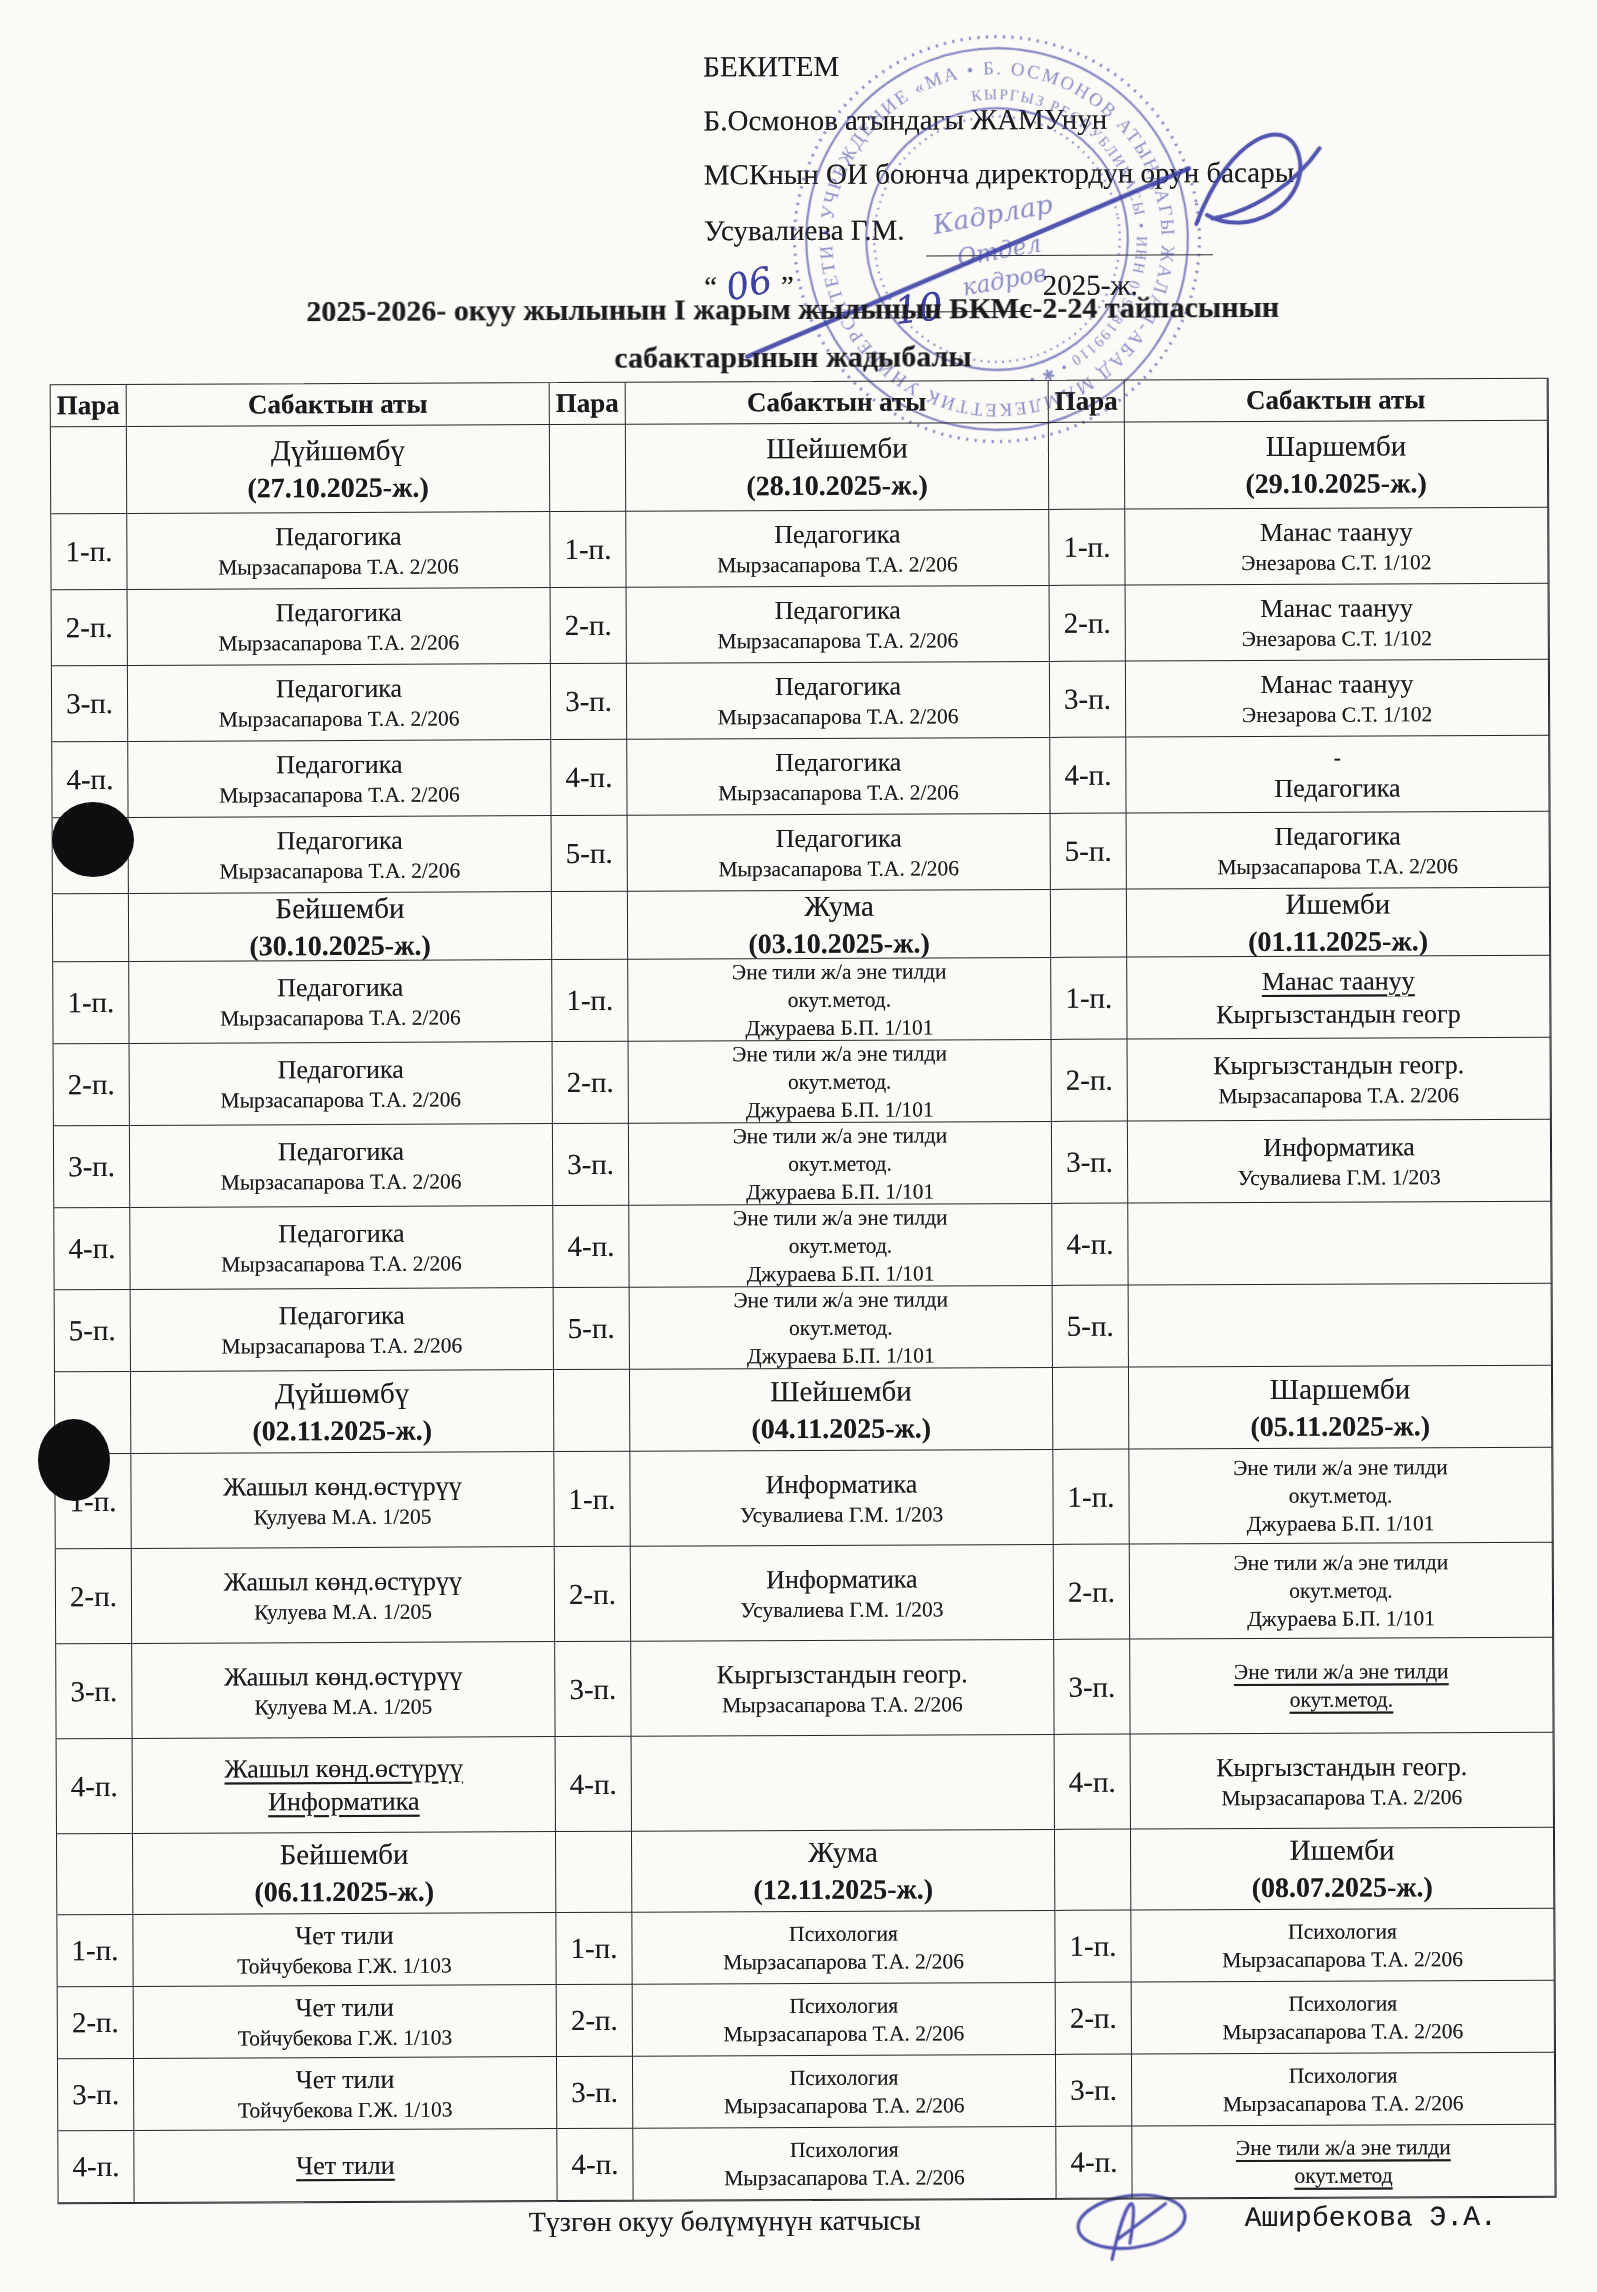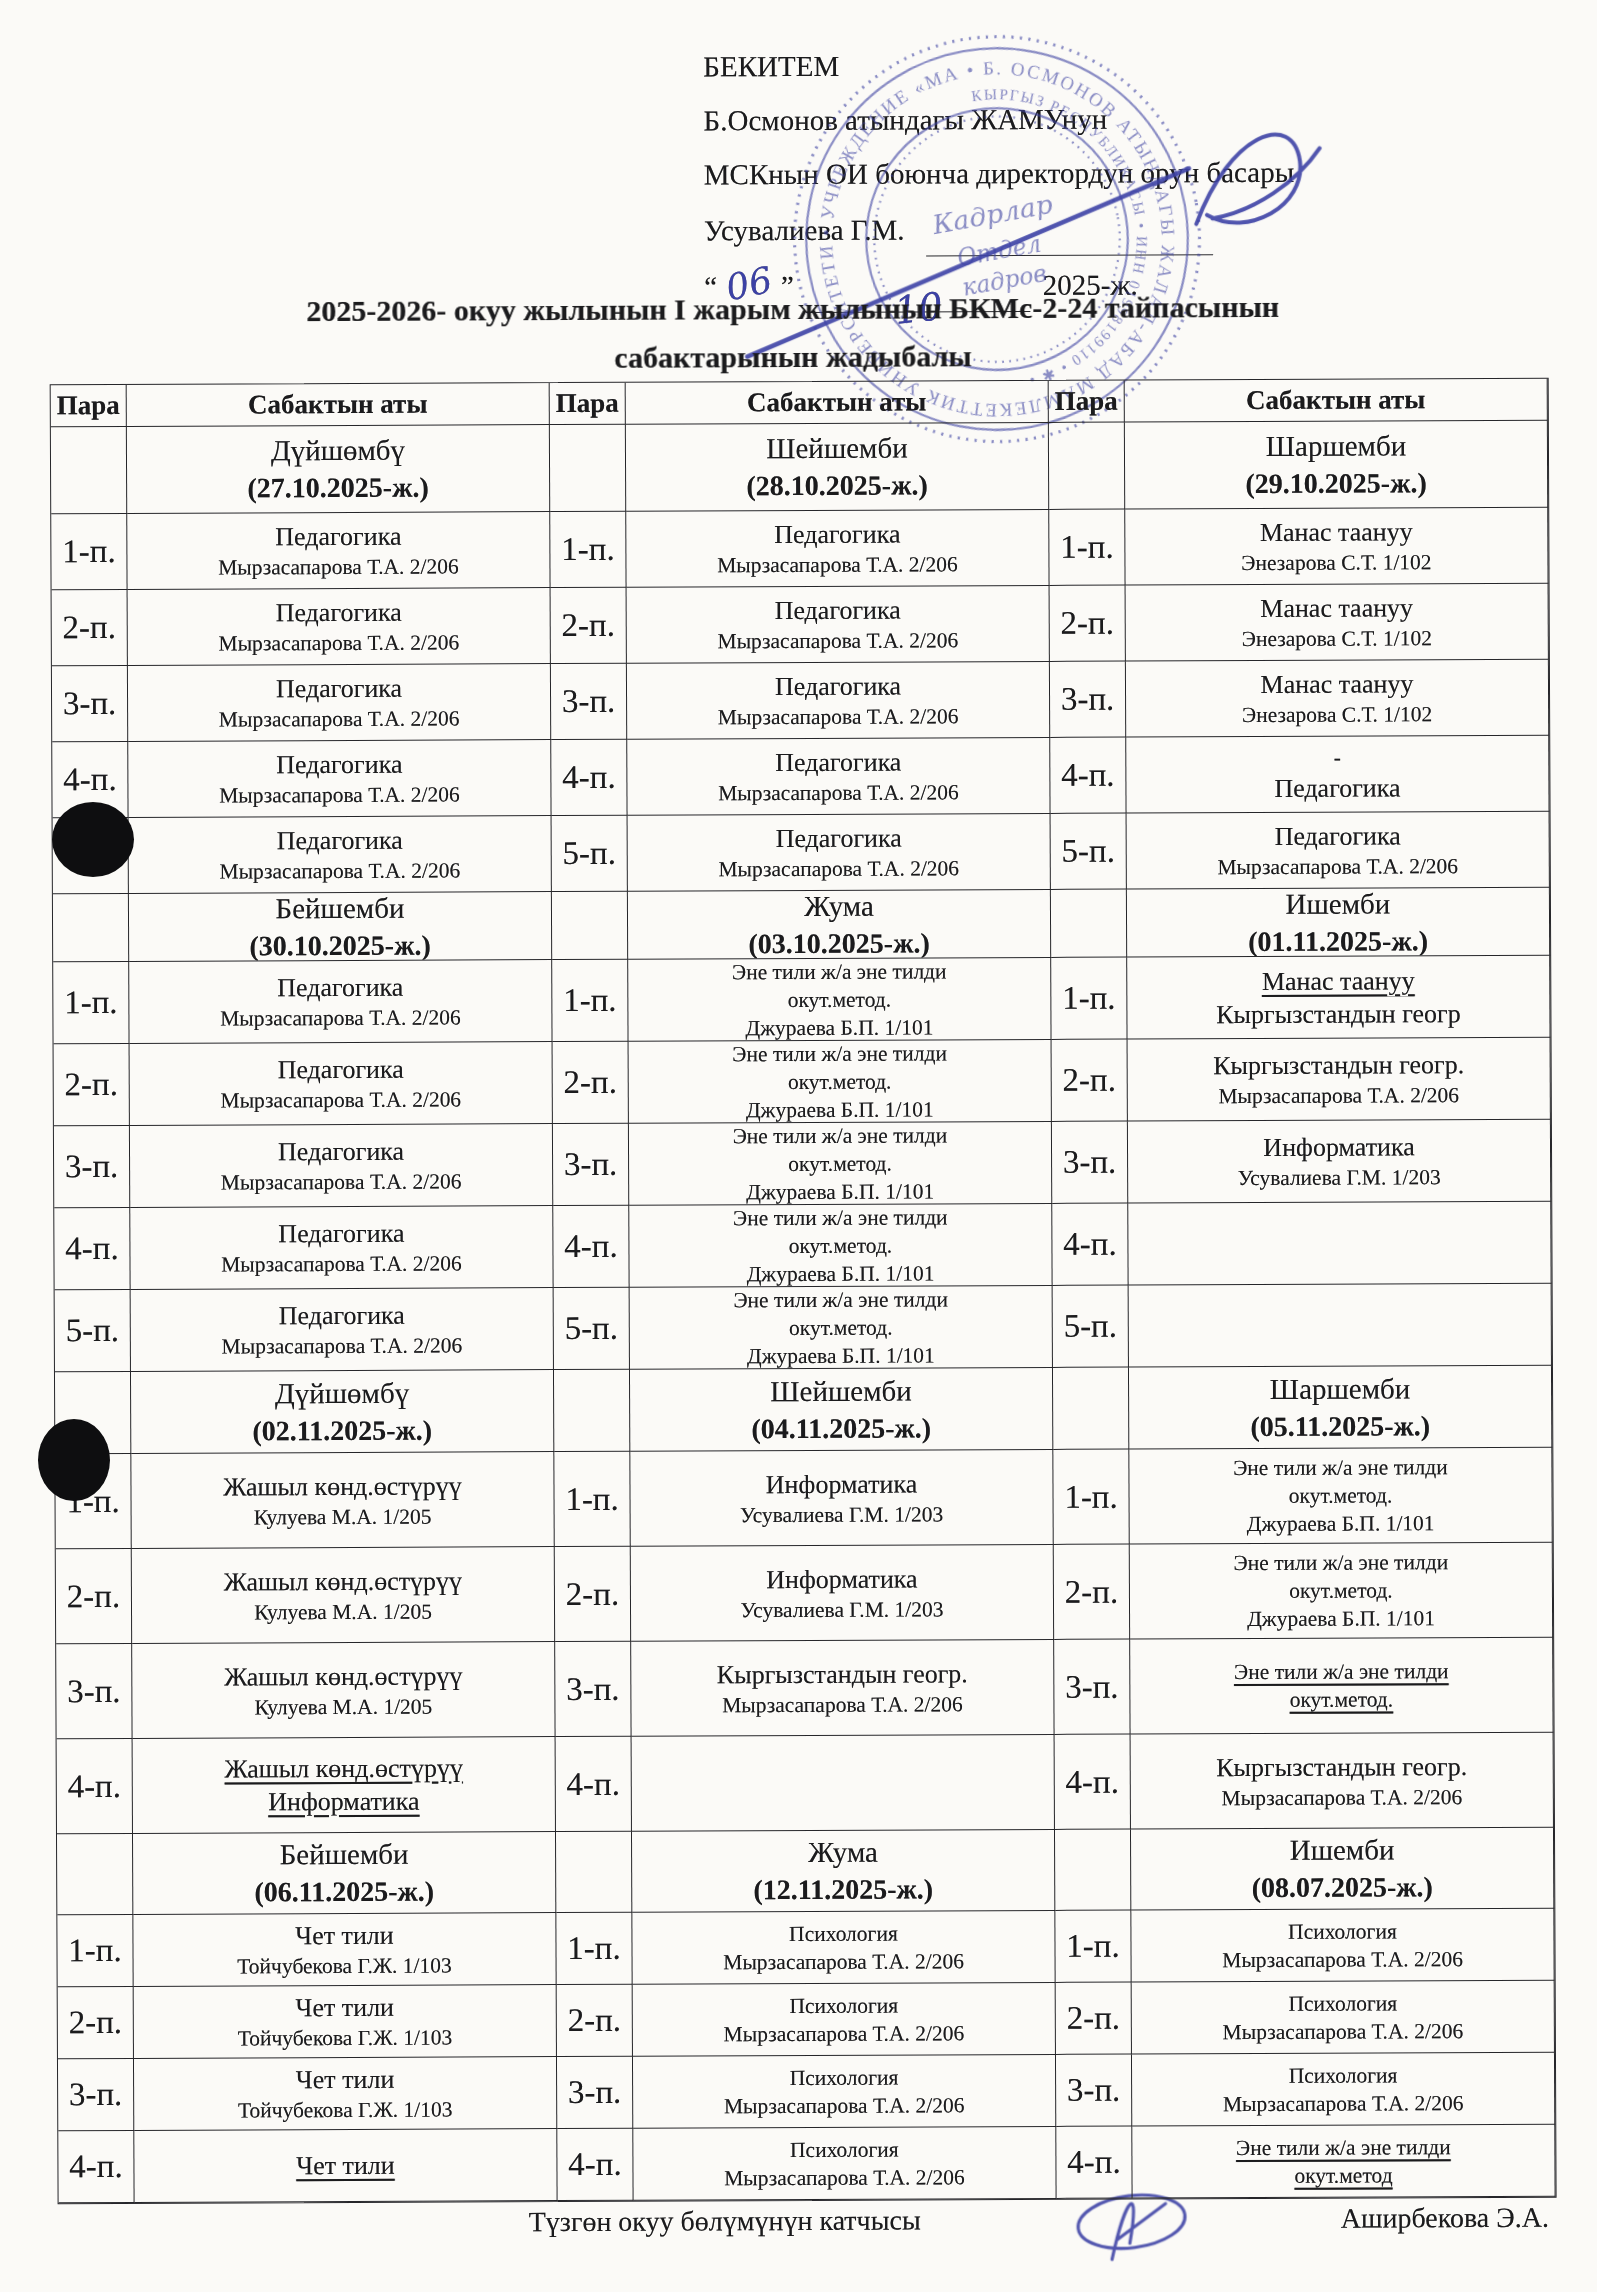--- a/index.html
+++ b/index.html
@@ -27,28 +27,28 @@
   
   .title{position:absolute;left:134px;top:285px;width:1325px;text-align:center;font-weight:bold;font-size:30px;line-height:48px;}
 
   
   .sched{position:absolute;left:53px;top:381px;width:1497px;border:1.8px solid #26262a;background:transparent;}
   .srow{display:grid;grid-template-columns:76px 423px 76px 423px 76px 423px;}
   .cell{border-right:1.8px solid #26262a;border-bottom:1.8px solid #26262a;display:flex;flex-direction:column;align-items:center;justify-content:center;text-align:center;overflow:hidden;}
   .col-hdr{font-weight:bold;font-size:27px;}
   .day-name{font-weight:normal;font-size:29px;line-height:38px;}
   .day-date{font-weight:bold;font-size:28px;line-height:38px;}
-  .para{font-size:33px;}
+  .para{font-size:29px;}
   .ln{font-size:26px;line-height:33px;}
   .ln.small{font-size:21.5px;line-height:28px;}
   .ln.und{text-decoration:underline;text-underline-offset:4.5px;text-decoration-thickness:1.8px;}
 
   
   .footer-role{position:absolute;left:524px;top:2205px;font-size:28px;}
-  .footer-name{position:absolute;left:1336px;top:2205px;font-size:28px;}
+  .footer-name{position:absolute;left:1240px;top:2205px;font-size:28px;font-family:Liberation Mono, monospace;}
 
   
   .dot{position:absolute;background:#0e0e10;border-radius:50%;}
   .dot1{left:52px;top:802px;width:82px;height:75px;}
   .dot2{left:38px;top:1419px;width:72px;height:82px;}
 
   
   .stamp{position:absolute;left:786px;top:25px;width:430px;height:430px;opacity:.6;transform:rotate(-10deg);}
   .sig-overlay{position:absolute;inset:0;pointer-events:none;}
 </style>

